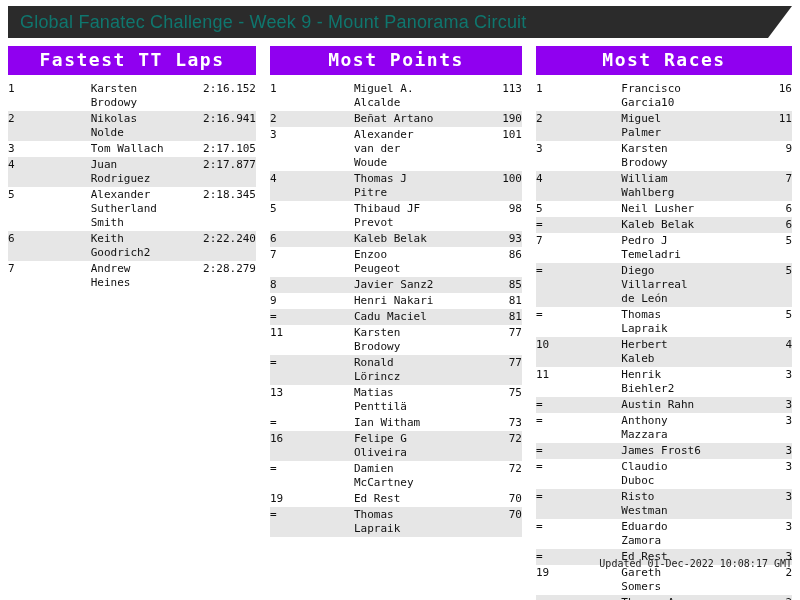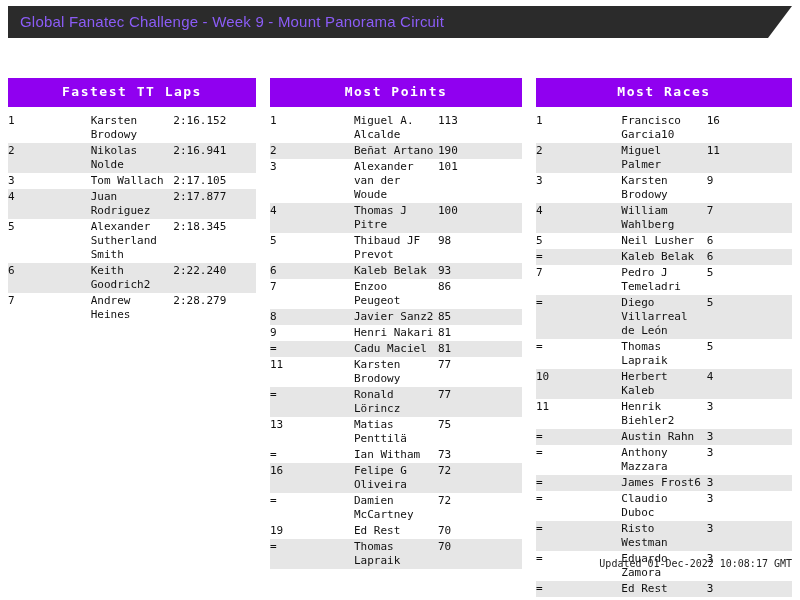--- a/index.html
+++ b/index.html
@@ -44,48 +44,47 @@
     height: 0;
     border-left: 24px solid #2b2b2b;
     border-bottom: 32px solid transparent;
   }
   .banner-title {
     position: absolute;
     left: 12px;
     top: 0;
     height: 32px;
     line-height: 32px;
-    color: #8b5cf6;
+    color: #0f766e;
     font-family: "Liberation Sans", sans-serif;
-    font-size: 15px;
+    font-size: 18px;
     letter-spacing: 0.2px;
     white-space: nowrap;
   }
   
   .col {
     position: absolute;
     top: 46px;
     background: #ffffff;
   }
   .col-1 { left: 8px;   width: 248px; }
   .col-2 { left: 270px; width: 252px; }
   .col-3 { left: 536px; width: 256px; }
 
   .col-head {
     background: #9000f0;
     color: #ffffff;
     text-align: center;
     font-family: "DejaVu Sans Mono", monospace;
-    font-size: 13px;
+    font-size: 18px;
     font-weight: bold;
     letter-spacing: 1.5px;
     padding: 5px 0 6px 0;
     height: 18px;
     line-height: 18px;
-    margin-top: 32px;
   }
   table.board {
     border-collapse: collapse;
     width: 100%;
     table-layout: fixed;
   }
   table.board td {
     padding: 1px 0 1px 0;
     font-size: 11px;
     line-height: 14px;
@@ -101,20 +100,21 @@
     padding-left: 8px;
     text-align: left;
   }
   td.name {
     padding-left: 4px;
     padding-right: 4px;
     white-space: normal;
     word-wrap: break-word;
   }
   td.val {
+    text-align: right;
     padding-right: 8px;
     width: 56px;
     white-space: nowrap;
   }
   .col-1 td.val { width: 66px; }
   .col-2 td.val, .col-3 td.val { width: 34px; }
 
   .spacer-row td { height: 4px; padding: 0; background: #ffffff; }
 
   

